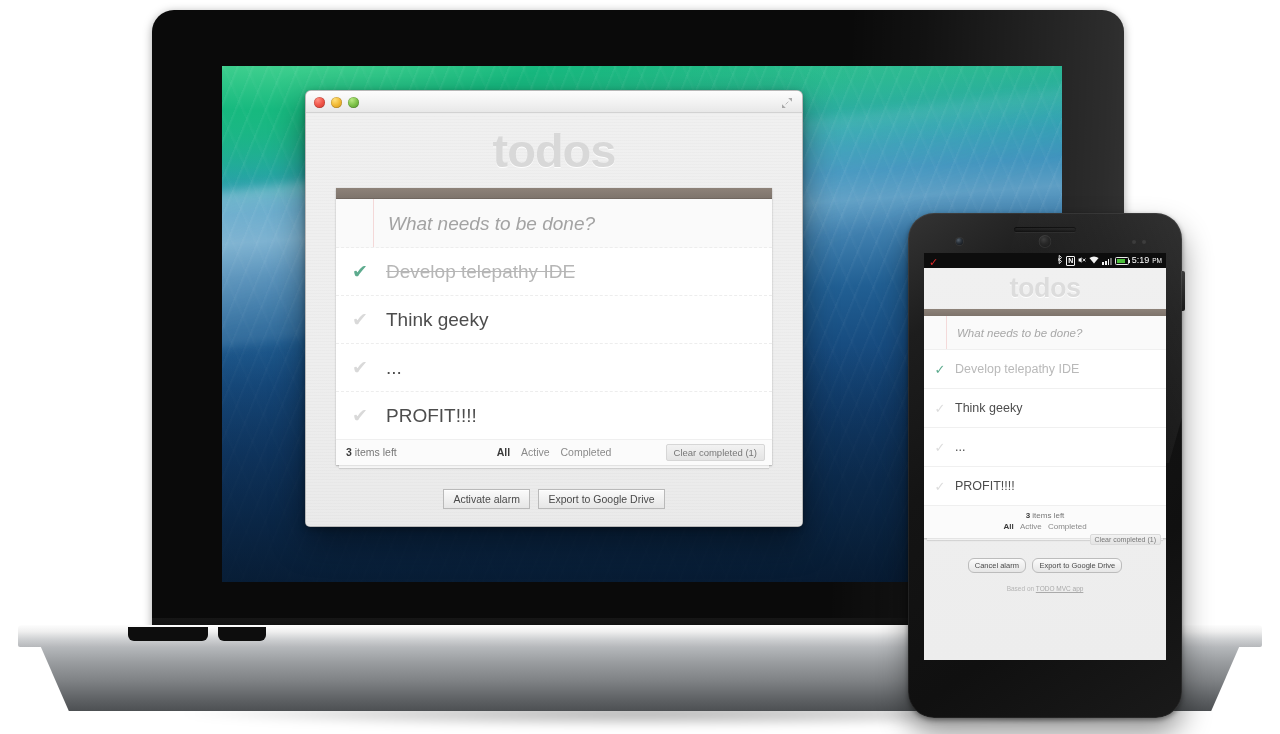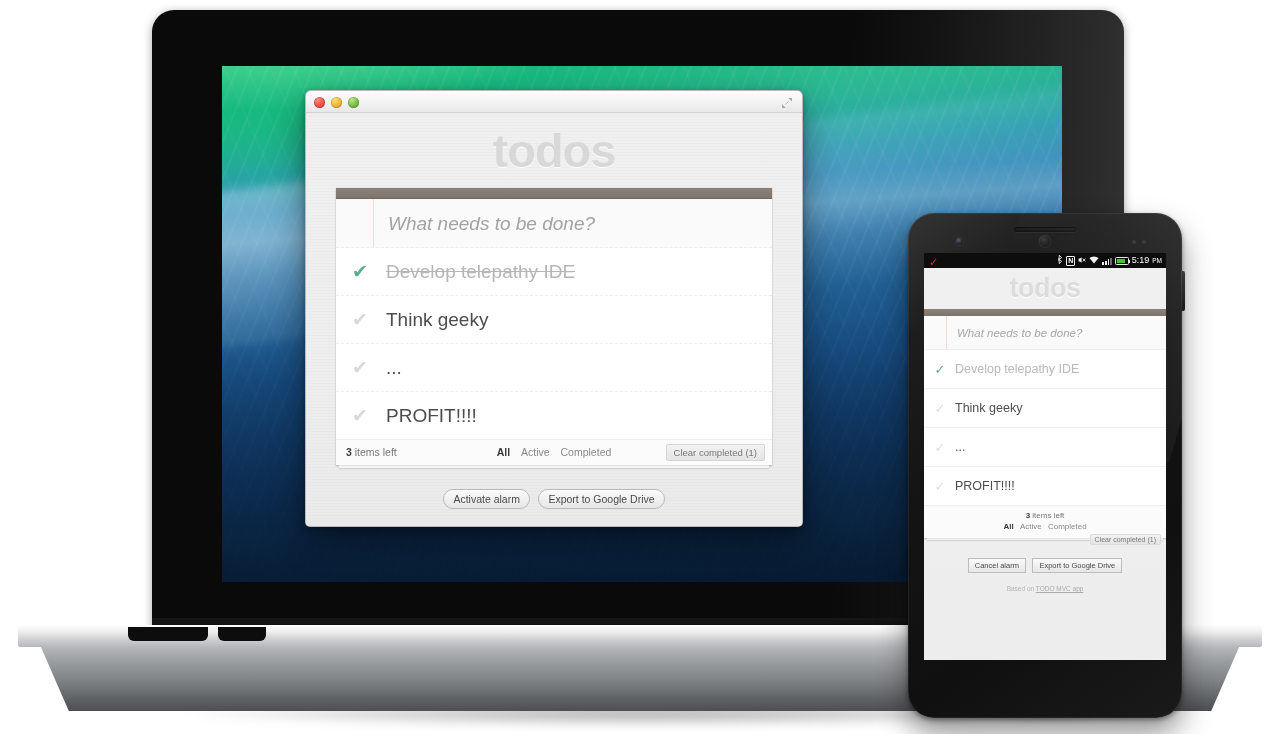--- a/index.html
+++ b/index.html
@@ -207,21 +207,21 @@
     padding:2px 7px; line-height:1.2;
   }
 
   .action-row{
     text-align:center; margin-top:24px;
   }
   .action-btn{
     display:inline-block;
     font-size:10.5px; color:#4a4a4a;
     background: linear-gradient(180deg,#fbfbfb 0%,#e6e6e6 100%);
-    border:1px solid #b9b9b9; border-radius:10px;
+    border:1px solid #b9b9b9; border-radius:0;
     padding:3px 9px; margin:0 2px;
     box-shadow: 0 1px 0 rgba(255,255,255,.8) inset;
   }
 
   
   #phone{ position:absolute; left:908px; top:213px; width:274px; height:505px; }
   .phone-body{
     position:absolute; inset:0;
     background: linear-gradient(145deg,#343434 0%, #1d1d1d 18%, #141414 42%, #101010 72%, #1a1a1a 100%);
     border-radius: 26px;
@@ -342,21 +342,21 @@
   .phone-clear{
     display:inline-block; float:right; margin-right:5px; margin-top:1px;
     font-size:7px; color:#777;
     background: linear-gradient(180deg,#f2f2f2 0%,#e4e4e4 100%);
     border:1px solid #dadada; border-radius:2px; padding:1px 4px;
   }
   .phone-actions{ text-align:center; margin-top:16px; clear:both; }
   .phone-btn{
     display:inline-block; font-size:7.5px; color:#4a4a4a;
     background: linear-gradient(180deg,#fbfbfb 0%,#e6e6e6 100%);
-    border:1px solid #bcbcbc; border-radius:0; padding:2px 6px; margin:0 1px;
+    border:1px solid #bcbcbc; border-radius:6px; padding:2px 6px; margin:0 1px;
   }
   .phone-credit{ text-align:center; margin-top:12px; font-size:6.5px; color:#b5b5b5; }
   .phone-credit a{ color:#aaa; text-decoration:underline; }
 
   .phone-shadow{
     position:absolute; left:918px; top:700px; width:256px; height:26px;
     background: radial-gradient(50% 50% at 50% 40%, rgba(0,0,0,.34) 0%, rgba(0,0,0,.13) 55%, rgba(0,0,0,0) 82%);
     filter: blur(3px);
   }
 </style>

